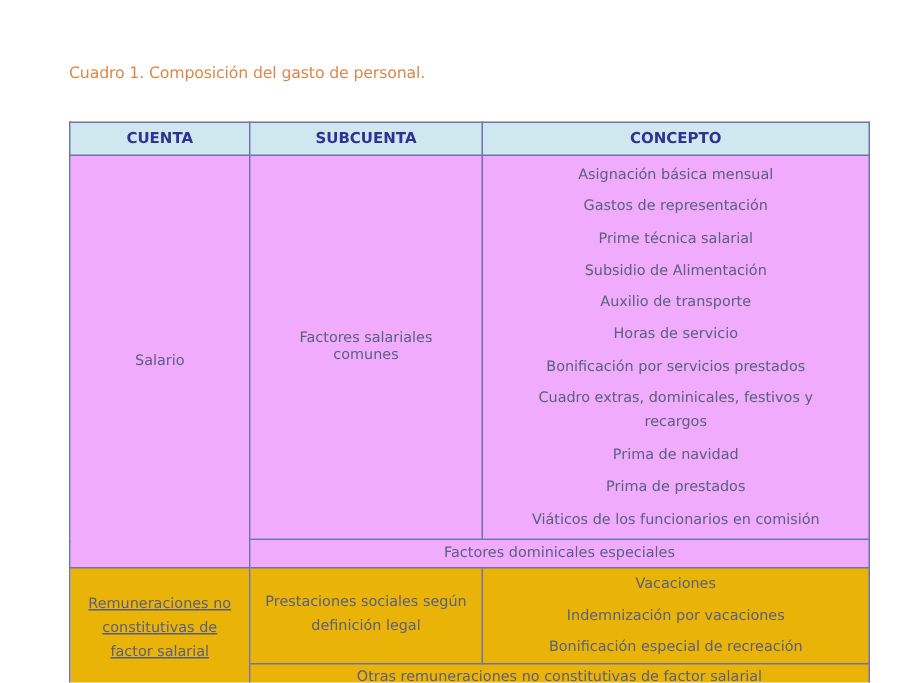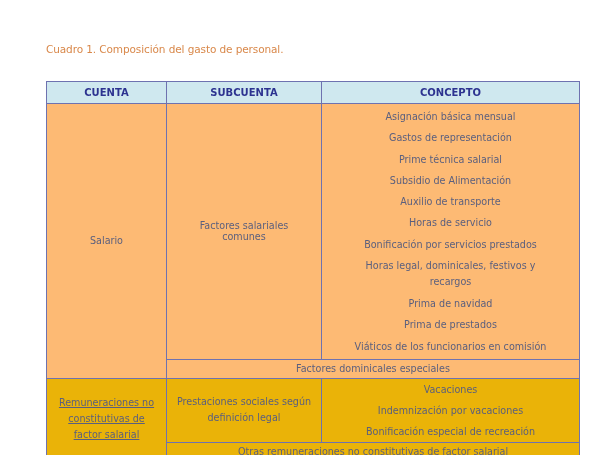--- a/index.html
+++ b/index.html
@@ -2,21 +2,21 @@
 <html><head>
 <meta charset="utf-8">
 <style>
   html, body { margin:0; padding:0; background:#ffffff; }
   body { width:600px; height:455px; overflow:hidden; position:relative; font-family:"DejaVu Sans", "Liberation Sans", sans-serif; }
   .caption { position:absolute; left:46px; top:43px; font-size:10.5px; color:#d9884a; letter-spacing:-0.1px; }
   table { position:absolute; left:46px; top:81px; width:533px; border-collapse:collapse; table-layout:fixed; font-size:9.6px; color:#5a5f7e; }
   td, th { border:1.5px solid #6e72b0; text-align:center; padding:0; }
   th { background:#cfe8ef; color:#2d3390; font-weight:bold; height:21px; font-size:10px; }
   .w1 { width:120px; } .w2 { width:155px; } .w3 { width:258px; }
-  tbody.sal td { background:#fdba74; }
+  tbody.sal td { background:#f0abfc; }
   .conceptos { padding:2px 4px; }
   .conceptos div { line-height:21.3px; }
   .conceptos div.two { line-height:16px; padding:3px 0; }
   .span-row { height:19px; }
   tbody.rem td { background:#eab308; }
   .remlist div { line-height:21px; }
   .otras { height:18px; }
 </style>
 </head>
 <body>
@@ -43,21 +43,21 @@
         <div style="padding:0 22px;text-align:center;">Factores salariales comunes</div>
       </td>
       <td class="conceptos">
         <div>Asignación básica mensual</div>
         <div>Gastos de representación</div>
         <div>Prime técnica salarial</div>
         <div>Subsidio de Alimentación</div>
         <div>Auxilio de transporte</div>
         <div>Horas de servicio</div>
         <div>Bonificación por servicios prestados</div>
-        <div class="two" style="padding:3px 20px;">Horas legal, dominicales, festivos y recargos</div>
+        <div class="two" style="padding:3px 20px;">Cuadro extras, dominicales, festivos y recargos</div>
         <div>Prima de navidad</div>
         <div>Prima de prestados</div>
         <div>Viáticos de los funcionarios en comisión</div>
       </td>
     </tr>
     <tr class="span-row">
       <td colspan="2">Factores dominicales especiales</td>
     </tr>
   </tbody>
   <tbody class="rem">

